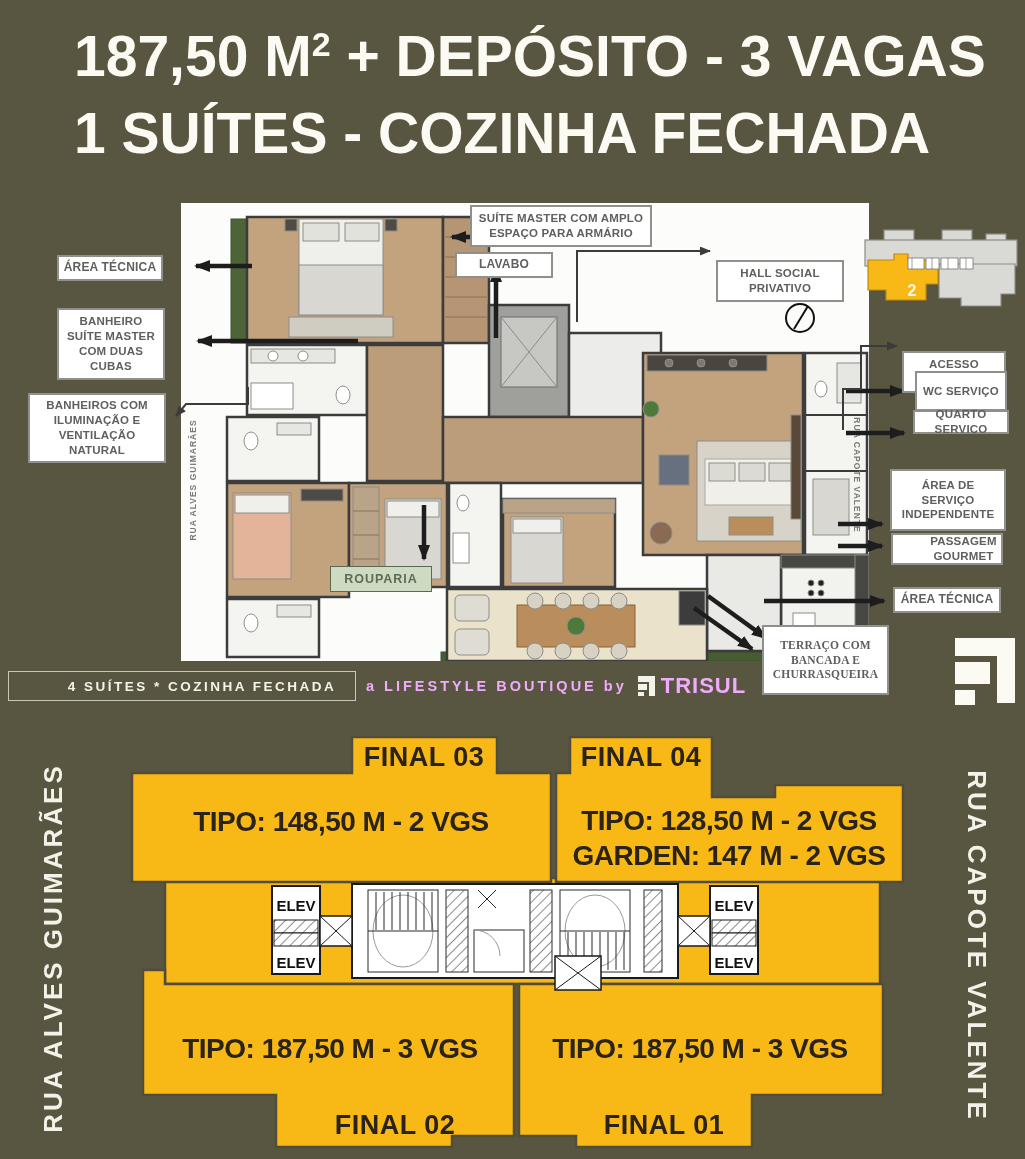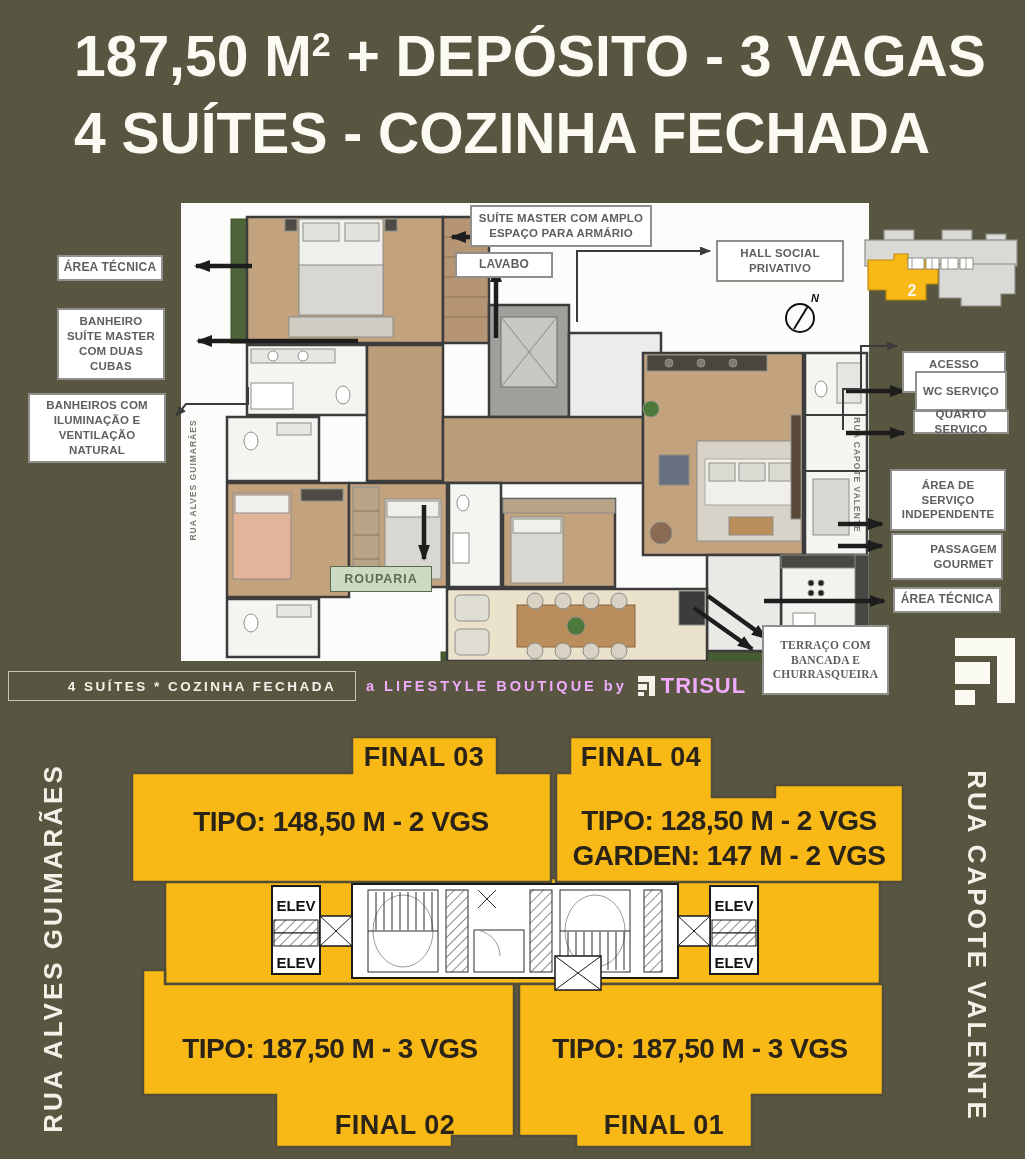--- a/index.html
+++ b/index.html
@@ -47,21 +47,21 @@
   .abs{position:absolute;}
   .z20{z-index:20;} .z10{z-index:10;} .z1{z-index:1;}
 </style>
 </head>
 <body>
 
 <div id="page">
 
   <div id="header">
     <div><span>187,50 M</span><sup>2</sup><span> + DEPÓSITO - 3 VAGAS</span></div>
-    <div>4 SUÍTES - COZINHA FECHADA</div>
+    <div>1 SUÍTES - COZINHA FECHADA</div>
   </div>
 
   <div id="panel">
     <svg width="688" height="458" viewBox="0 0 688 458">
       <defs>
         <pattern id="hp" width="6" height="6" patternUnits="userSpaceOnUse" patternTransform="rotate(45)">
           <rect width="6" height="6" fill="#d8d8d4"></rect>
             <line x1="0" y1="0" x2="0" y2="6" stroke="#8b8b87" stroke-width="1.3"></line>
         </pattern>
       </defs>
@@ -240,26 +240,26 @@
       <path d="M577,322 L577,251 L710,251" marker-end="url(#ms)"></path>
       <path d="M843,430 L843,389 L861,389 L861,346 L897,346" marker-end="url(#ms)"></path>
     </g>
   </svg>
 
   <div class="co" style="left:57px;top:255px;width:106px;height:26px;font-size:12px;">ÁREA TÉCNICA</div>
   <div class="co" style="left:57px;top:308px;width:108px;height:72px;">BANHEIRO SUÍTE MASTER COM DUAS CUBAS</div>
   <div class="co" style="left:28px;top:393px;width:138px;height:70px;">BANHEIROS COM ILUMINAÇÃO E VENTILAÇÃO NATURAL</div>
   <div class="co" style="left:470px;top:205px;width:182px;height:42px;">SUÍTE MASTER COM AMPLO ESPAÇO PARA ARMÁRIO</div>
   <div class="co" style="left:455px;top:252px;width:98px;height:26px;font-size:12px;">LAVABO</div>
-  <div class="co" style="left:716px;top:240px;width:128px;height:42px;">HALL SOCIAL PRIVATIVO</div>
+  <div class="co" style="left:716px;top:260px;width:128px;height:42px;">HALL SOCIAL PRIVATIVO</div>
   <div class="co" style="left:902px;top:325px;width:104px;height:42px;margin-top:26px;">ACESSO SERVIÇO</div>
   <div class="co" style="left:915px;top:371px;width:92px;height:40px;">WC SERVIÇO</div>
   <div class="co" style="left:913px;top:410px;width:96px;height:24px;">QUARTO SERVIÇO</div>
   <div class="co" style="left:890px;top:469px;width:116px;height:62px;">ÁREA DE SERVIÇO INDEPENDENTE</div>
-  <div class="co" style="left:891px;top:533px;width:112px;height:47px;padding-left:36px;">PASSAGEM GOURMET</div>
+  <div class="co" style="left:891px;top:533px;width:112px;height:32px;padding-left:36px;">PASSAGEM GOURMET</div>
   <div class="co" style="left:893px;top:587px;width:108px;height:26px;font-size:12px;">ÁREA TÉCNICA</div>
   <div class="co" style="left:762px;top:625px;width:127px;height:70px;font-family:Liberation Serif, serif;">TERRAÇO COM BANCADA E CHURRASQUEIRA</div>
   <div class="co co-green" style="left:330px;top:566px;width:102px;height:26px;">ROUPARIA</div>
 
   <svg class="abs z10" style="left:862px;top:228px;" width="158" height="92" viewBox="0 0 158 92">
     <g fill="#d9d9d6" stroke="#8b8b88" stroke-width="1.2">
       <rect x="22" y="2" width="30" height="12"></rect>
       <rect x="80" y="2" width="30" height="12"></rect>
       <rect x="124" y="6" width="20" height="8"></rect>
       <rect x="3" y="12" width="152" height="26"></rect>

